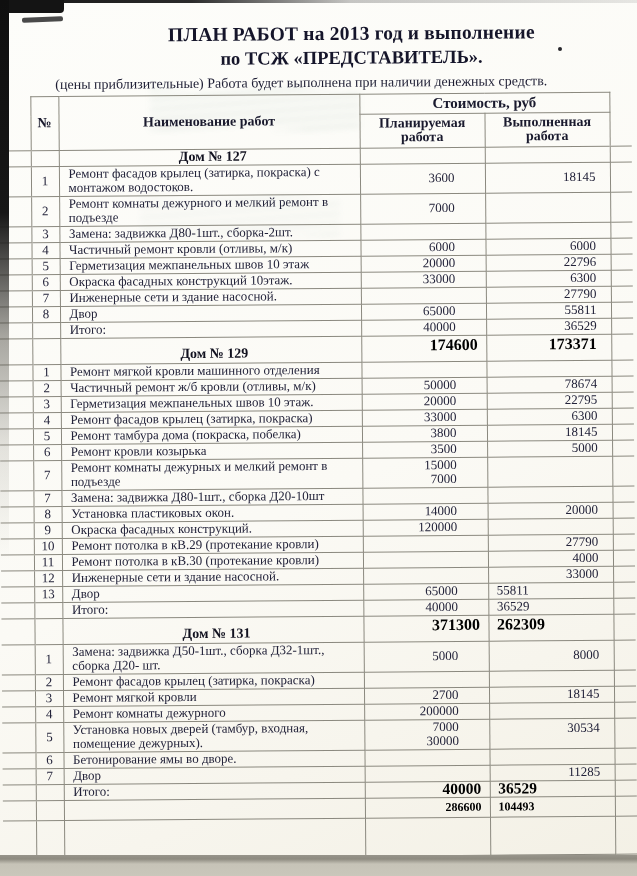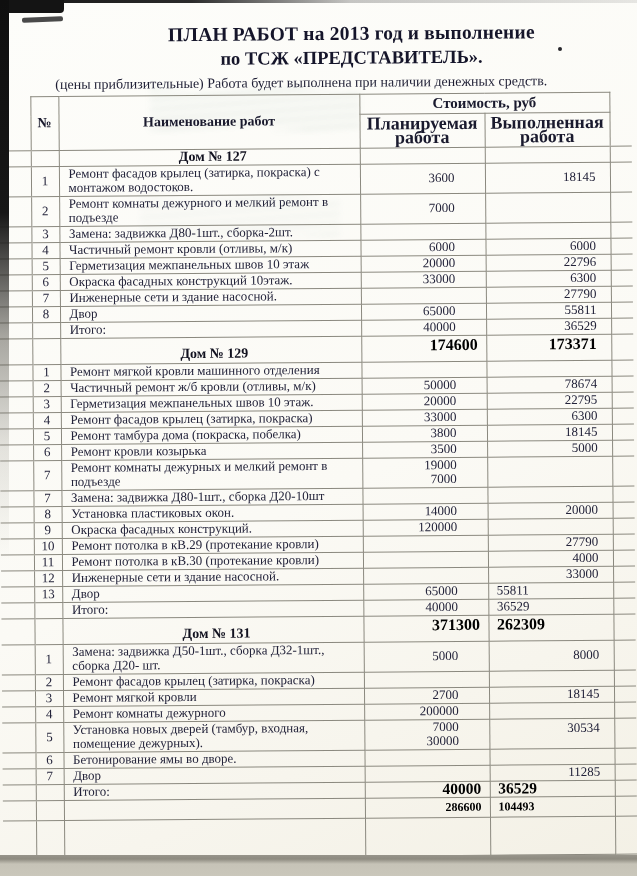--- a/index.html
+++ b/index.html
@@ -36,21 +36,21 @@
   
   table{border-collapse:collapse;table-layout:fixed;width:634px;margin-top:2px;}
   col.c-m{width:33px;}col.c-num{width:28px;}col.c-name{width:301px;}
   col.c-planned{width:125px;}col.c-done{width:125px;}col.c-mr{width:22px;}
   td,th{font-size:13px;line-height:14.5px;padding:0 2px;vertical-align:middle;
     border:1px solid #8b897f;overflow:hidden;font-weight:normal;}
   td.m,td.mr{border-left:none;border-right:none;border-top:none;background:transparent;}
   tbody tr{height:16px;}
   th{font-weight:bold;text-align:center;color:#1a1a2e;}
   th.cost{font-size:15px;height:19px;}
-  th.sub{font-size:18px;height:33px;line-height:14px;}
+  th.sub{font-size:14px;height:33px;line-height:14px;}
   th.numh{font-size:14px;}
   th.nameh{font-size:14px;}
   .num{text-align:center;}
   .name{text-align:left;padding-left:9px;}
   .planned,.done{text-align:right;}
   .planned{padding-right:30px;}
   .done{padding-right:14px;}
   .done.left{text-align:left;padding-left:8px;padding-right:2px;}
   .planned div{}
   td.vb{vertical-align:bottom;padding-bottom:12px;border-radius:7px;}
@@ -272,21 +272,21 @@
             <div>3500</div>
           </td>
           <td class="done">5000</td>
           <td class="mr"></td>
         </tr>
         <tr>
           <td class="m"></td>
           <td class="num">7</td>
           <td class="name">Ремонт комнаты дежурных и мелкий ремонт в подъезде</td>
           <td class="planned">
-            <div>19000</div>
+            <div>15000</div>
             <div>7000</div>
           </td>
           <td class="done"></td>
           <td class="mr"></td>
         </tr>
         <tr>
           <td class="m"></td>
           <td class="num">7</td>
           <td class="name">Замена: задвижка Д80-1шт., сборка Д20-10шт</td>
           <td class="planned"></td>

